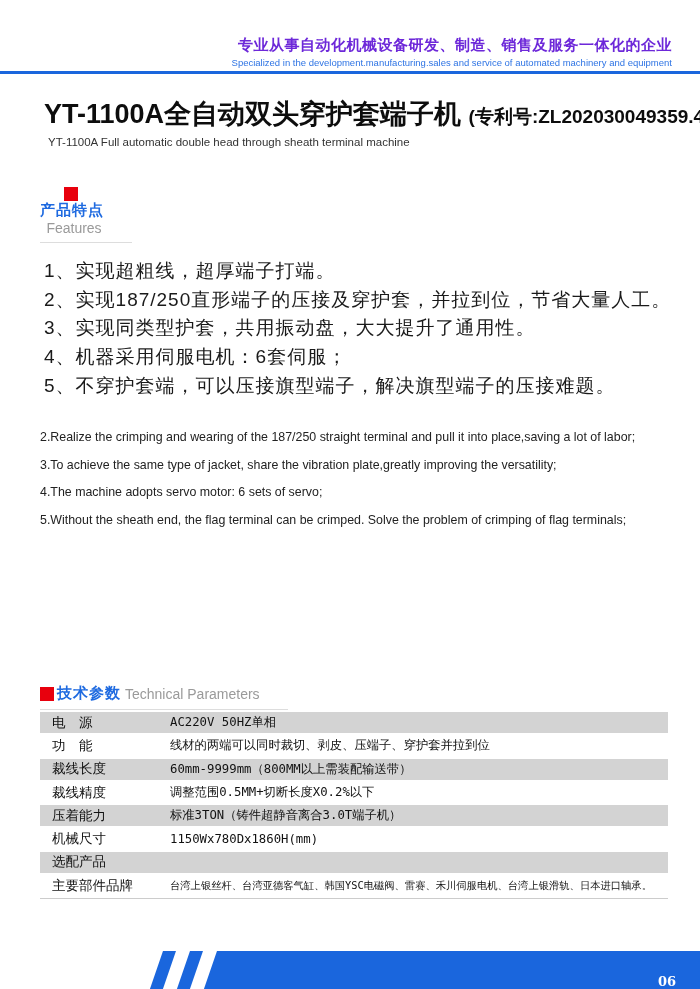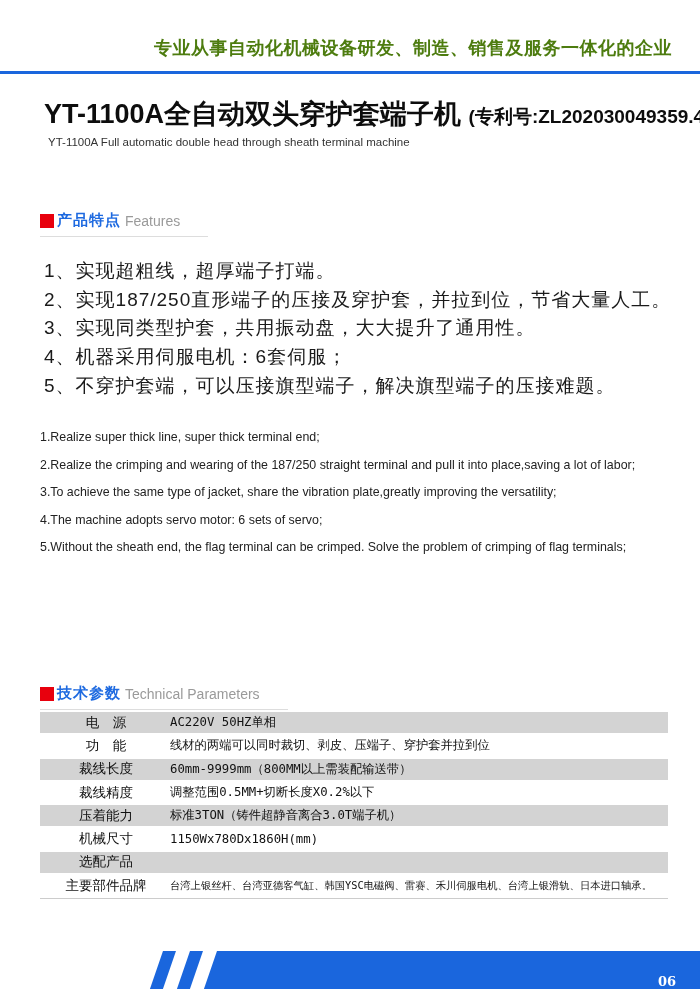--- a/index.html
+++ b/index.html
@@ -3,64 +3,65 @@
 <meta charset="utf-8">
 <style>
   html,body { margin:0; padding:0; background:#e8e8e8; }
   .page {
     position:relative; width:700px; height:989px; margin:0 auto;
     background:#ffffff; overflow:hidden;
     font-family:"Liberation Sans", sans-serif; color:#111;
   }
 
   
-  .slogan-cn { position:absolute; top:36px; right:28px; font-size:18px; font-weight:bold; color:#4d7c0f; letter-spacing:0.5px; }
+  .slogan-cn { position:absolute; top:36px; right:28px; font-size:15px; font-weight:bold; color:#6d28d9; letter-spacing:0.5px; }
   .slogan-en { position:absolute; top:57px; right:28px; font-size:9.5px; color:#2e74e4; }
   .header-line { position:absolute; top:71px; left:0; width:700px; height:3px; background:#1a66dd; }
 
   
   .title-row { position:absolute; top:96px; left:44px; font-size:27px; font-weight:bold; color:#0d0d0d; white-space:nowrap; }
   .title-row .patent { font-size:19px; }
   .subtitle { position:absolute; top:136px; left:48px; font-size:11.5px; color:#333; }
 
   
   .sec-heading { position:absolute; left:40px; display:flex; align-items:center; border-bottom:1px solid #ddd; padding:0 28px 6px 0; }
-  .sec-heading.features { top:211px; }
+  .sec-heading.features { top:187px;flex-direction:column; }
   .sec-heading.params { top:684px; }
   .red-square { width:14px; height:14px; background:#e8000d; margin-right:3px; flex:0 0 auto; }
   .sec-cn { font-size:15px; font-weight:bold; color:#1e6ae0; letter-spacing:1px; }
   .sec-en { font-size:14px; color:#9a9a9a; margin-left:4px; white-space:nowrap; }
 
   
   .features-cn { position:absolute; top:257px; left:44px; width:620px; font-size:19px; color:#1a1a1a; }
   .features-cn .item { line-height:28.7px; white-space:nowrap; letter-spacing:1px; }
   .features-en { position:absolute; top:431px; left:40px; width:660px; font-size:12.4px; color:#222; }
   .features-en .item { margin-bottom:14.8px; line-height:12.8px; white-space:nowrap; }
 
   
   .t-table { position:absolute; top:712px; left:40px; width:628px; border-bottom:1px solid #ccc; }
-  .t-row { display:flex; align-items:center; height:21.3px; border-bottom:2px solid #ffffff; background:#ffffff;text-align:center; }
+  .t-row { display:flex; align-items:center; height:21.3px; border-bottom:2px solid #ffffff; background:#ffffff; }
   .t-row.gray { background:#d3d3d3; }
   .t-label { flex:0 0 108px; padding-left:12px; font-size:13.5px; color:#111; white-space:nowrap; }
   .t-value { font-family:"DejaVu Sans Mono", monospace; font-size:12.3px; color:#111; padding-left:10px; white-space:nowrap; }
   .t-value.small { font-size:10.3px; }
 
   
   .foot-bar, .foot-stripe { position:absolute; top:951px; height:38px; background:#1a66dd; transform:skewX(-19deg); transform-origin:top left; }
   .foot-bar { left:217px; width:580px; }
   .foot-stripe.s1 { left:163px; width:13px; }
   .foot-stripe.s2 { left:190px; width:13px; }
   .page-num { position:absolute; top:974px; right:24px; color:#ffffff; font-family:"DejaVu Serif", serif; font-weight:bold; font-size:13px; z-index:2; }
 </style>
 </head>
 <body>
 
 <div class="page">
 
   <div class="slogan-cn">专业从事自动化机械设备研发、制造、销售及服务一体化的企业</div>
+  <div class="slogan-en">Specialized in the development.manufacturing.sales and service of automated machinery and equipment</div>
   <div class="header-line"></div>
 
   <div class="title-row">
     <span>YT-1100A全自动双头穿护套端子机</span>
     <span class="patent">(专利号:ZL202030049359.4)</span>
   </div>
   <div class="subtitle">YT-1100A Full automatic double head through sheath terminal machine</div>
 
   <div class="sec-heading features">
     <span class="red-square"></span>
@@ -70,21 +71,20 @@
 
   <div class="features-cn">
     <div class="item">1、实现超粗线，超厚端子打端。</div>
     <div class="item">2、实现187/250直形端子的压接及穿护套，并拉到位，节省大量人工。</div>
     <div class="item">3、实现同类型护套，共用振动盘，大大提升了通用性。</div>
     <div class="item">4、机器采用伺服电机：6套伺服；</div>
     <div class="item">5、不穿护套端，可以压接旗型端子，解决旗型端子的压接难题。</div>
   </div>
 
   <div class="features-en">
-    <div class="item">1.Realize super thick line, super thick terminal end;</div>
     <div class="item">2.Realize the crimping and wearing of  the 187/250 straight terminal and pull it into place,saving a lot of labor;</div>
     <div class="item">3.To achieve the same type of jacket, share the vibration plate,greatly improving the versatility;</div>
     <div class="item">4.The machine adopts servo motor: 6 sets of servo;</div>
     <div class="item">5.Without the sheath end, the flag terminal can be crimped. Solve the problem of crimping of flag terminals;</div>
   </div>
 
   <div class="sec-heading params">
     <span class="red-square"></span>
     <span class="sec-cn">技术参数</span>
     <span class="sec-en">Technical Parameters</span>

